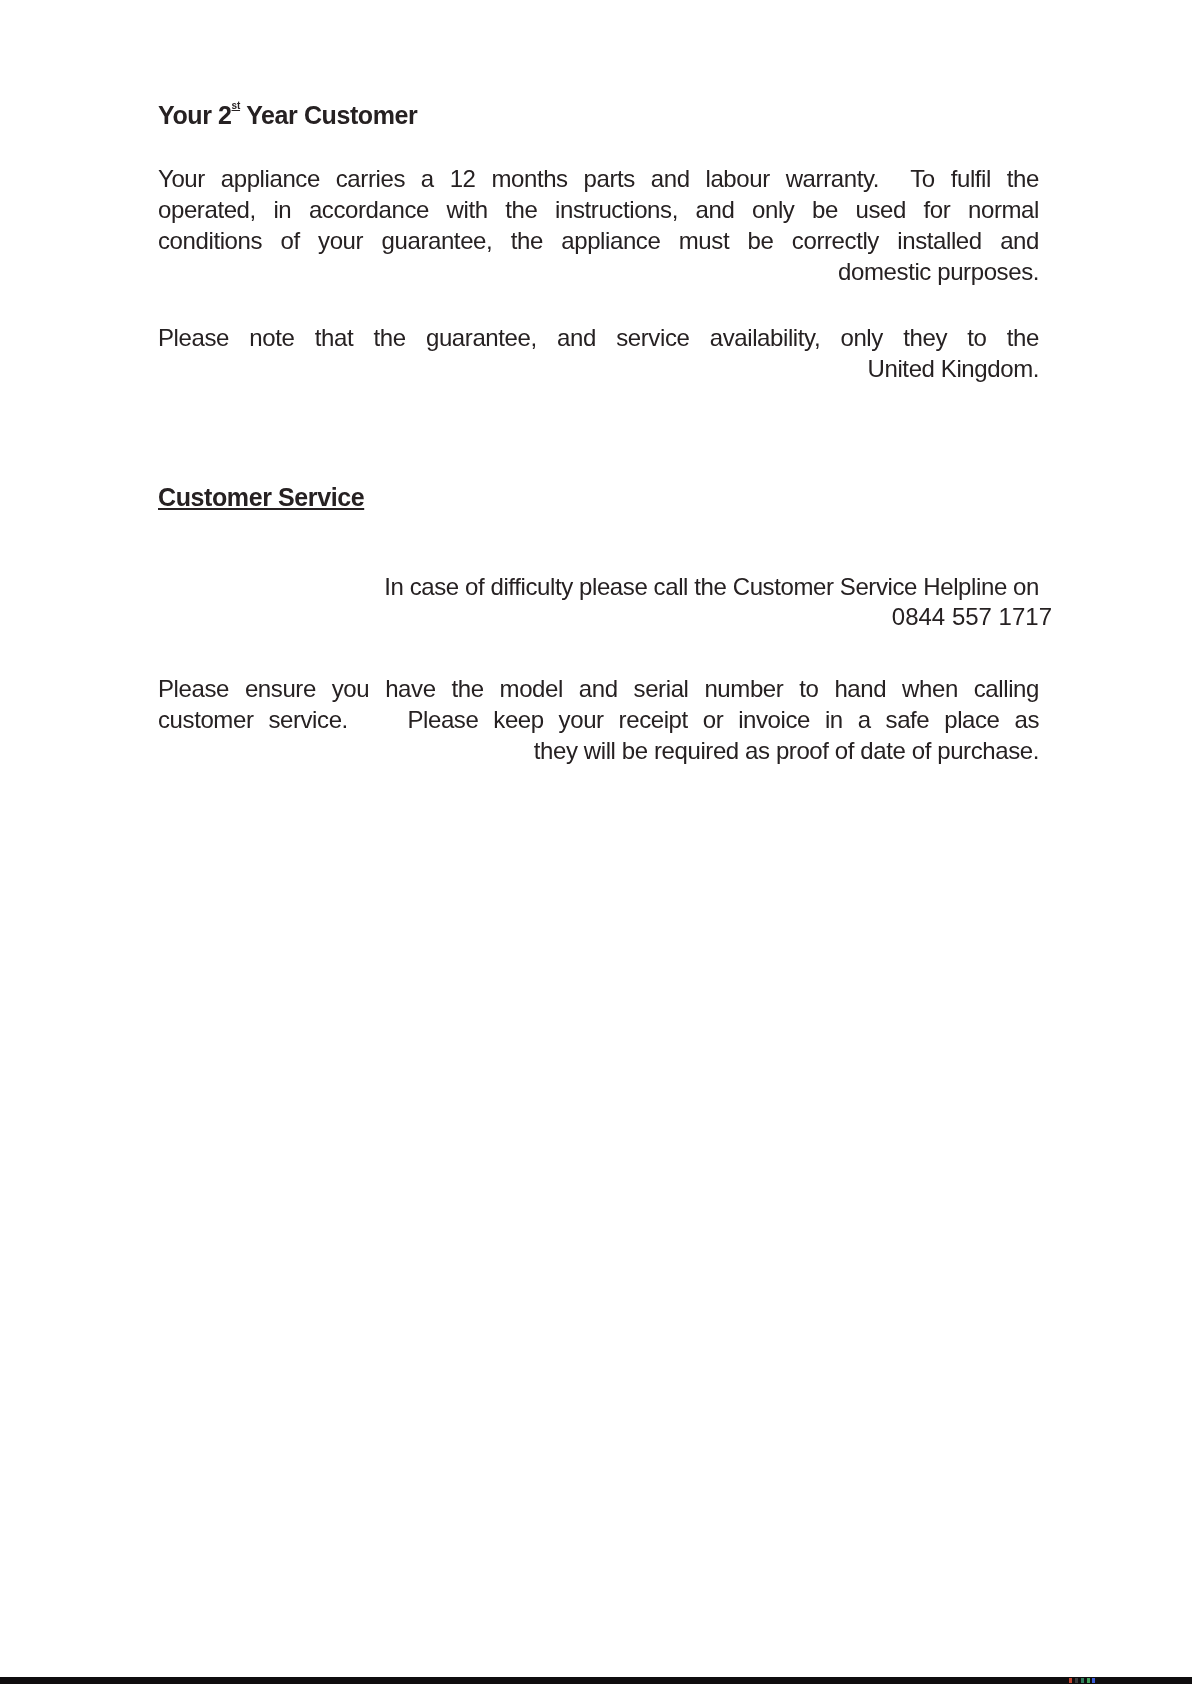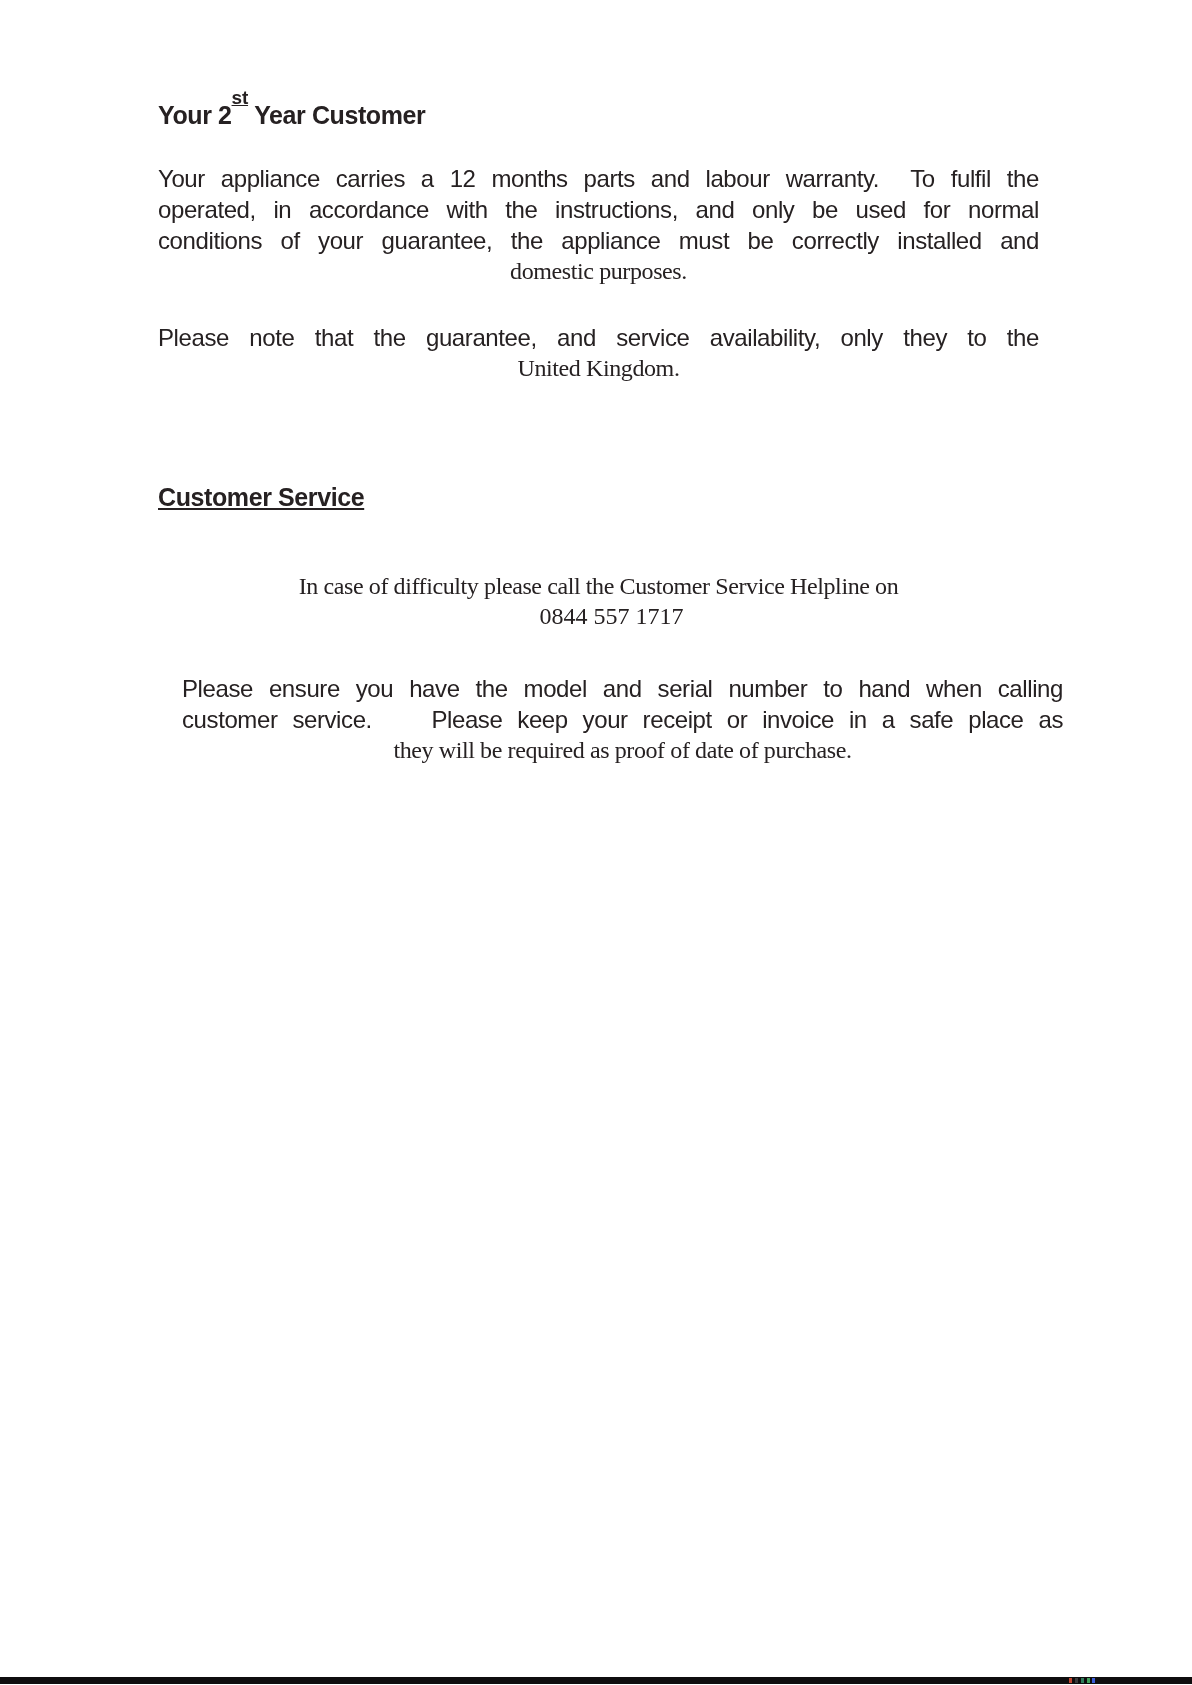--- a/index.html
+++ b/index.html
@@ -22,36 +22,35 @@
     width: 881px;
     font-size: 24px;
     line-height: 31px;
     letter-spacing: -0.4px;
   }
   .heading {
     font-weight: bold;
     font-size: 25px;
   }
   .heading sup {
-    font-size: 19px;
+    font-size: 10px;
     line-height: 0;
     position: relative;
     top: -0.55em;
     letter-spacing: -0.2px;
     text-decoration: underline;
   }
   
   .jl {
     text-align: justify;
     text-align-last: justify;
   }
   
   .ll {
-    text-align: center;
-    font-family: Liberation Serif, serif;
+    text-align: right;
   }
   .phone {
     padding-left: 5px;
     letter-spacing: 0;
     margin-left: 8px;
   }
   .bottom-bar {
     position: absolute;
     left: 0;
     top: 1677px;
@@ -97,21 +96,21 @@
   </div>
 
   <div class="textblock" style="top:543px;margin-top:28px;">
     <div class="ll">In case of difficulty please call the Customer Service Helpline on</div>
   </div>
 
   <div class="textblock phone" style="top:601px;">
     <div class="ll">0844 557 1717</div>
   </div>
 
-  <div class="textblock" style="top:673px;margin-left:24px;">
+  <div class="textblock" style="top:673px;">
     <div class="jl">Please ensure you have the model and serial number to hand when calling</div>
     <div class="jl">customer service.&nbsp;&nbsp;&nbsp; Please keep your receipt or invoice in a safe place as</div>
     <div class="ll">they will be required as proof of date of purchase.</div>
   </div>
 
   <div class="bottom-bar"></div>
 
   <div>
     <span class="speck s1"></span>
     <span class="speck s2"></span>

